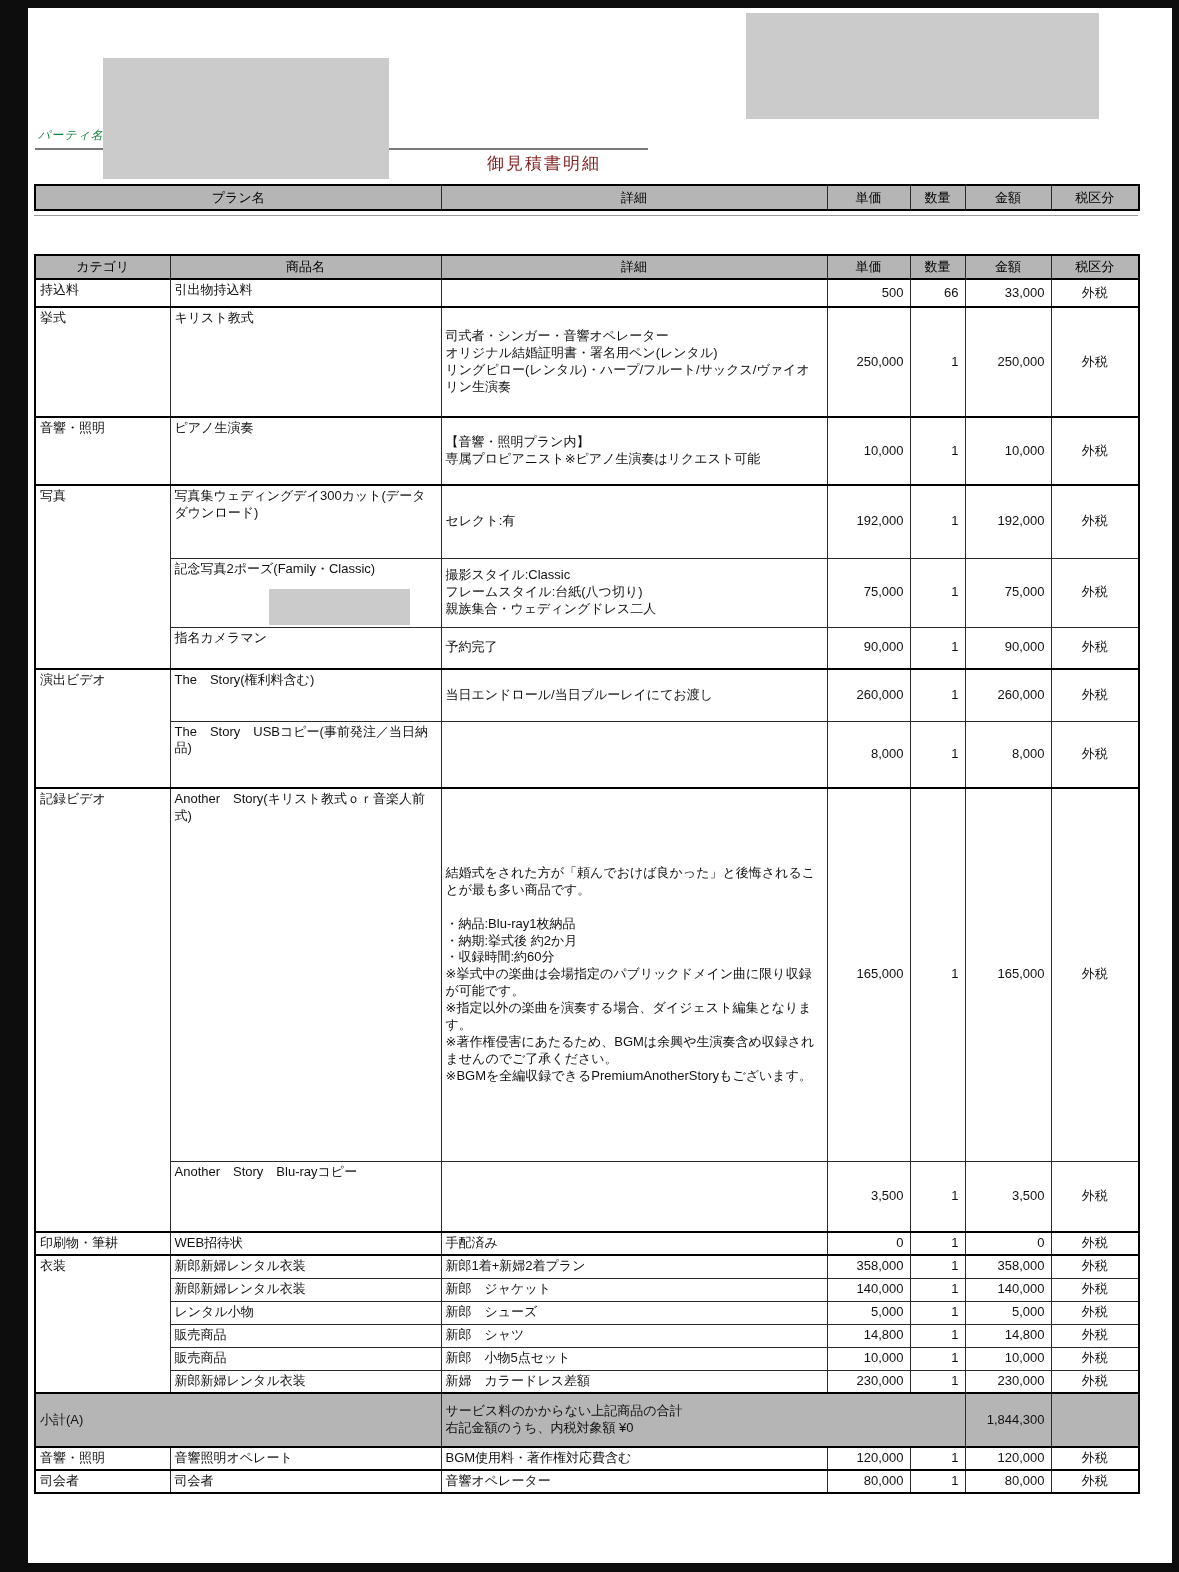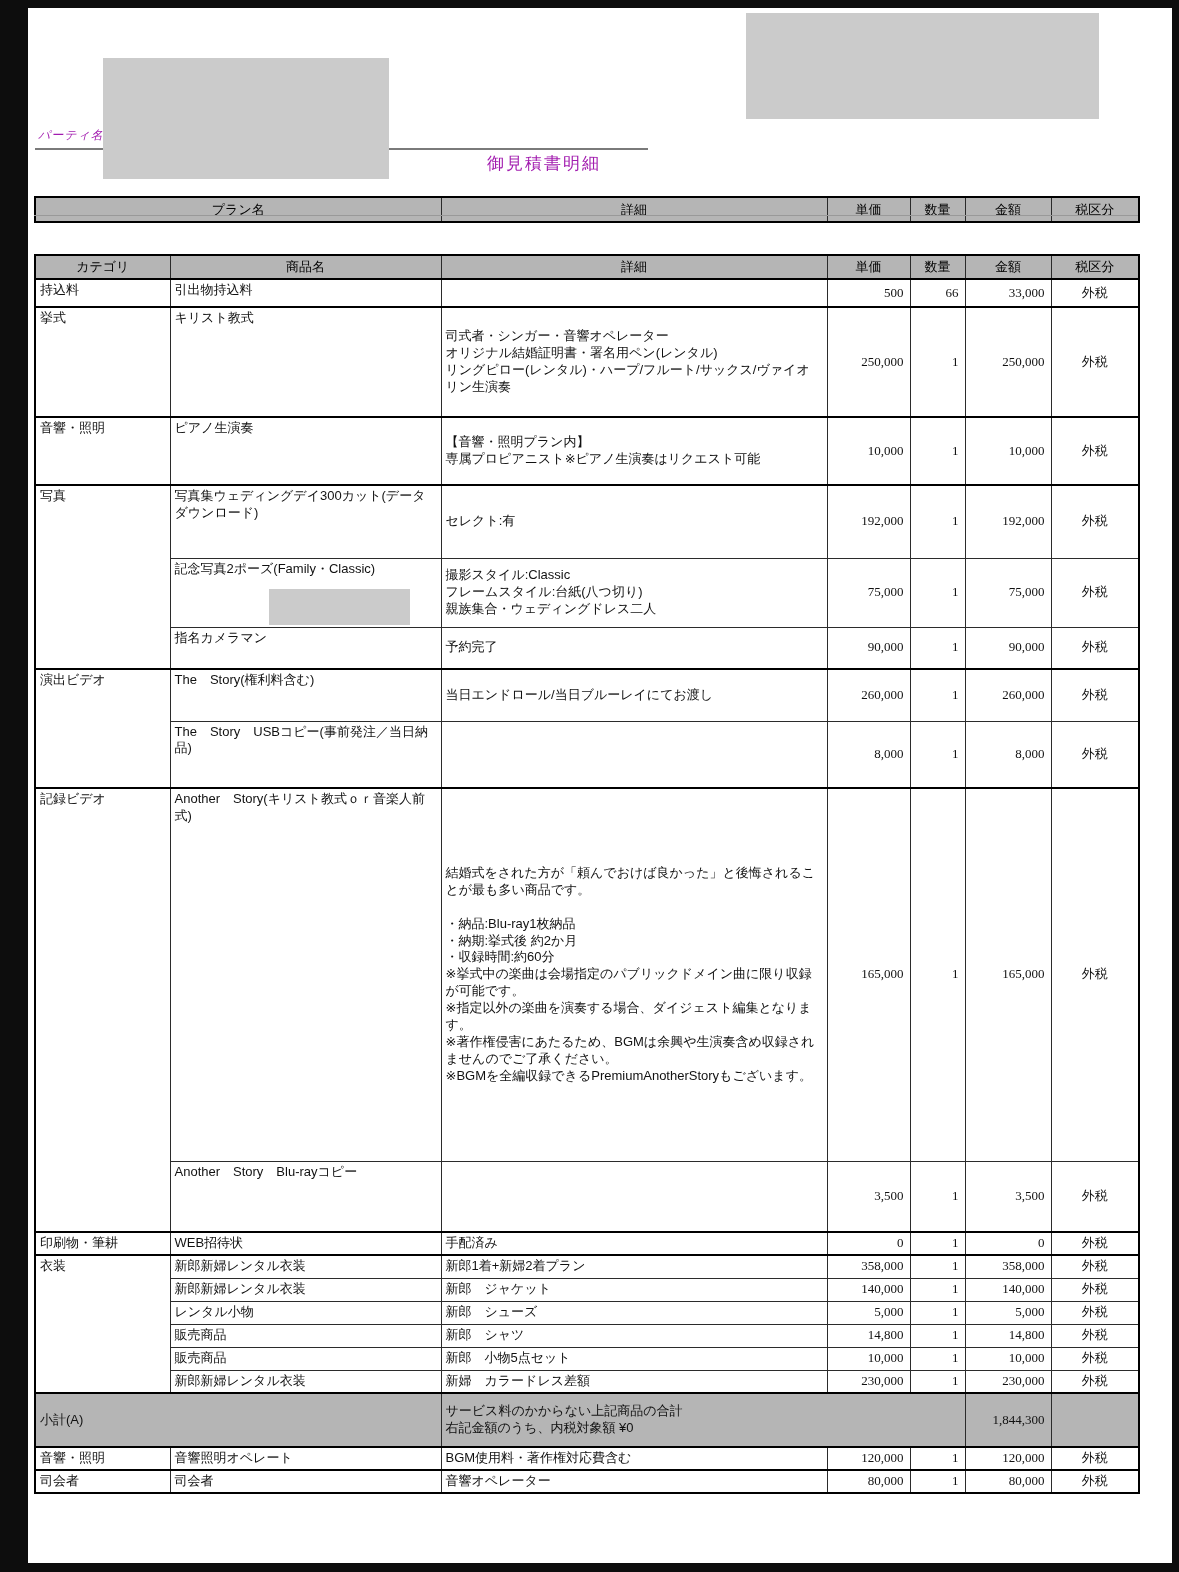--- a/index.html
+++ b/index.html
@@ -12,47 +12,47 @@
   .page{
     position:absolute;left:28px;top:8px;width:1144px;height:1555px;
     background:#ffffff;
   }
   .redact{position:absolute;background:#cbcbcb;z-index:3;}
   .redact-top-right{left:718px;top:5px;width:353px;height:106px;}
   .redact-party{left:75px;top:50px;width:286px;height:121px;}
   .redact-camera{left:241px;top:581px;width:141px;height:36px;}
   .party-label{
     position:absolute;left:10px;top:119px;font-size:12px;font-style:italic;
-    color:#a21caf;letter-spacing:1px;
+    color:#15803d;letter-spacing:1px;
   }
   .party-underline{
     position:absolute;left:7px;top:140px;width:613px;height:2px;background:#7a7a7a;
   }
   .doc-title{
     position:absolute;left:372px;top:144px;width:288px;text-align:center;
-    font-size:17px;letter-spacing:2px;color:#a21caf;
+    font-size:17px;letter-spacing:2px;color:#7f1d1d;
   }
   table{border-collapse:collapse;table-layout:fixed;position:absolute;left:6px;}
-  .plan-table{top:188px;width:1104px;padding-left:32px;}
+  .plan-table{top:176px;width:1104px;padding-left:32px;}
   .plan-line{
     position:absolute;left:6px;top:207px;width:1104px;height:1px;background:#999;
   }
   .items-table{top:222px;width:1104px;margin-top:24px;}
   table,th,td{border:1px solid #2b2b2b;}
   table{border-width:2px;border-color:#000;}
   th{
     background:#b5b5b5;font-weight:normal;font-size:13px;text-align:center;
     padding:1px 2px;color:#000;
   }
   .plan-table th{height:21px;}
   .items-table th{height:20px;}
   td{font-size:13px;padding:1px 4px;vertical-align:middle;line-height:1.3;}
   td.cat,td.prod{vertical-align:top;text-align:left;padding-top:2px;}
   td.det{text-align:left;white-space:pre-wrap;overflow-wrap:anywhere;}
-  td.num{text-align:right;padding-right:6px;white-space:nowrap;font-family:Liberation Serif, serif;}
+  td.num{text-align:right;padding-right:6px;white-space:nowrap;}
   td.tax{text-align:center;}
   tr.grp > td{border-top:2px solid #000;}
   tr.subtotal > td{
     background:#b5b5b5;border-top:2px solid #000;border-bottom:2px solid #000;
   }
   tr.subtotal td.det{white-space:pre-wrap;}
 </style>
 </head>
 <body>
 

